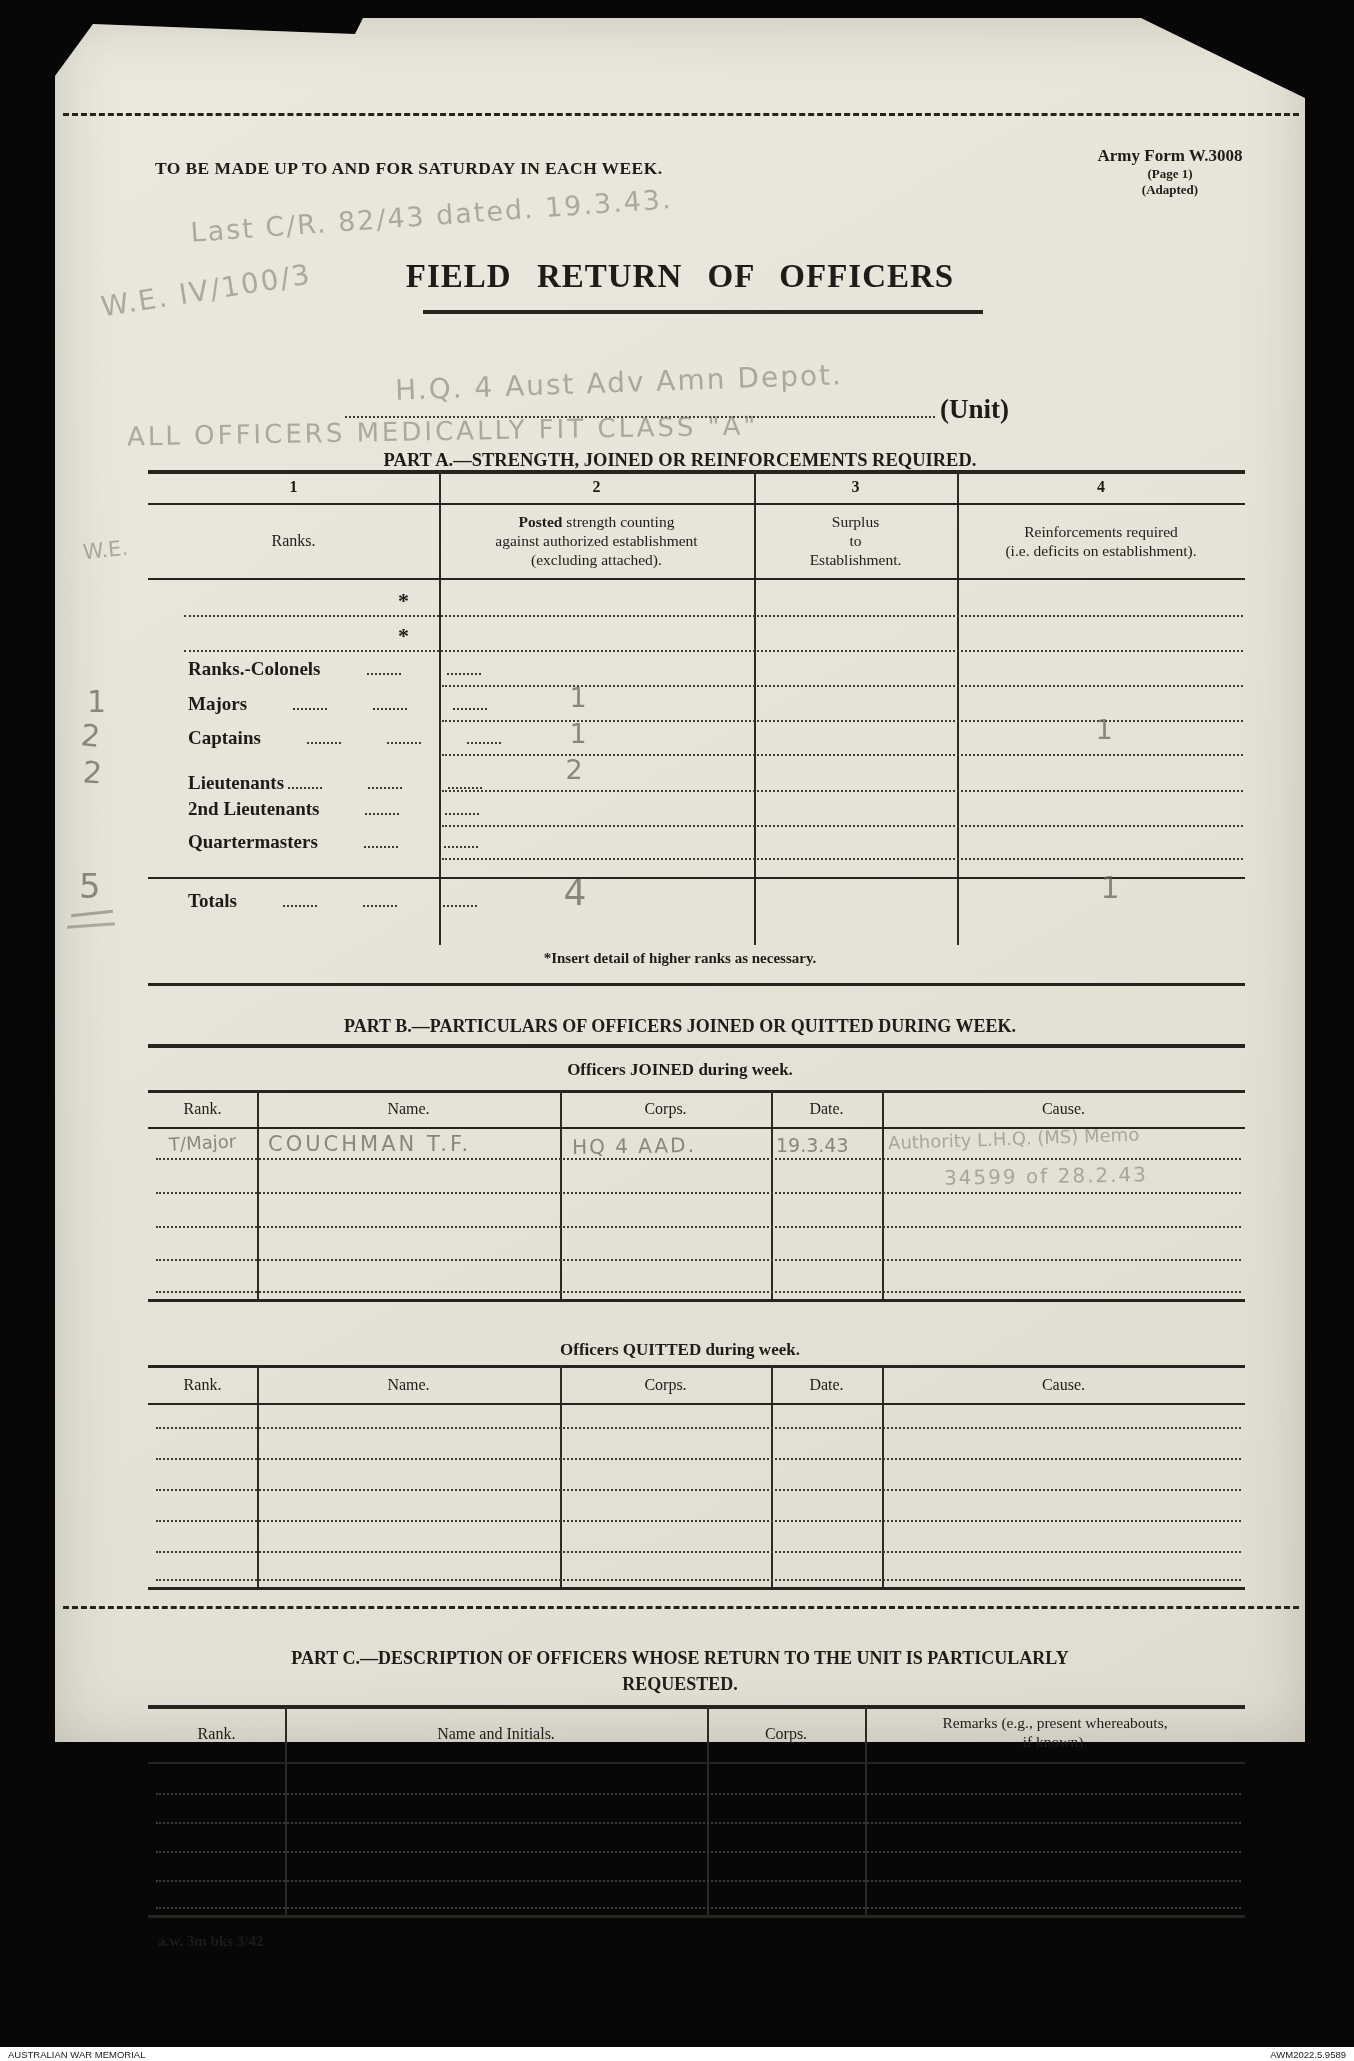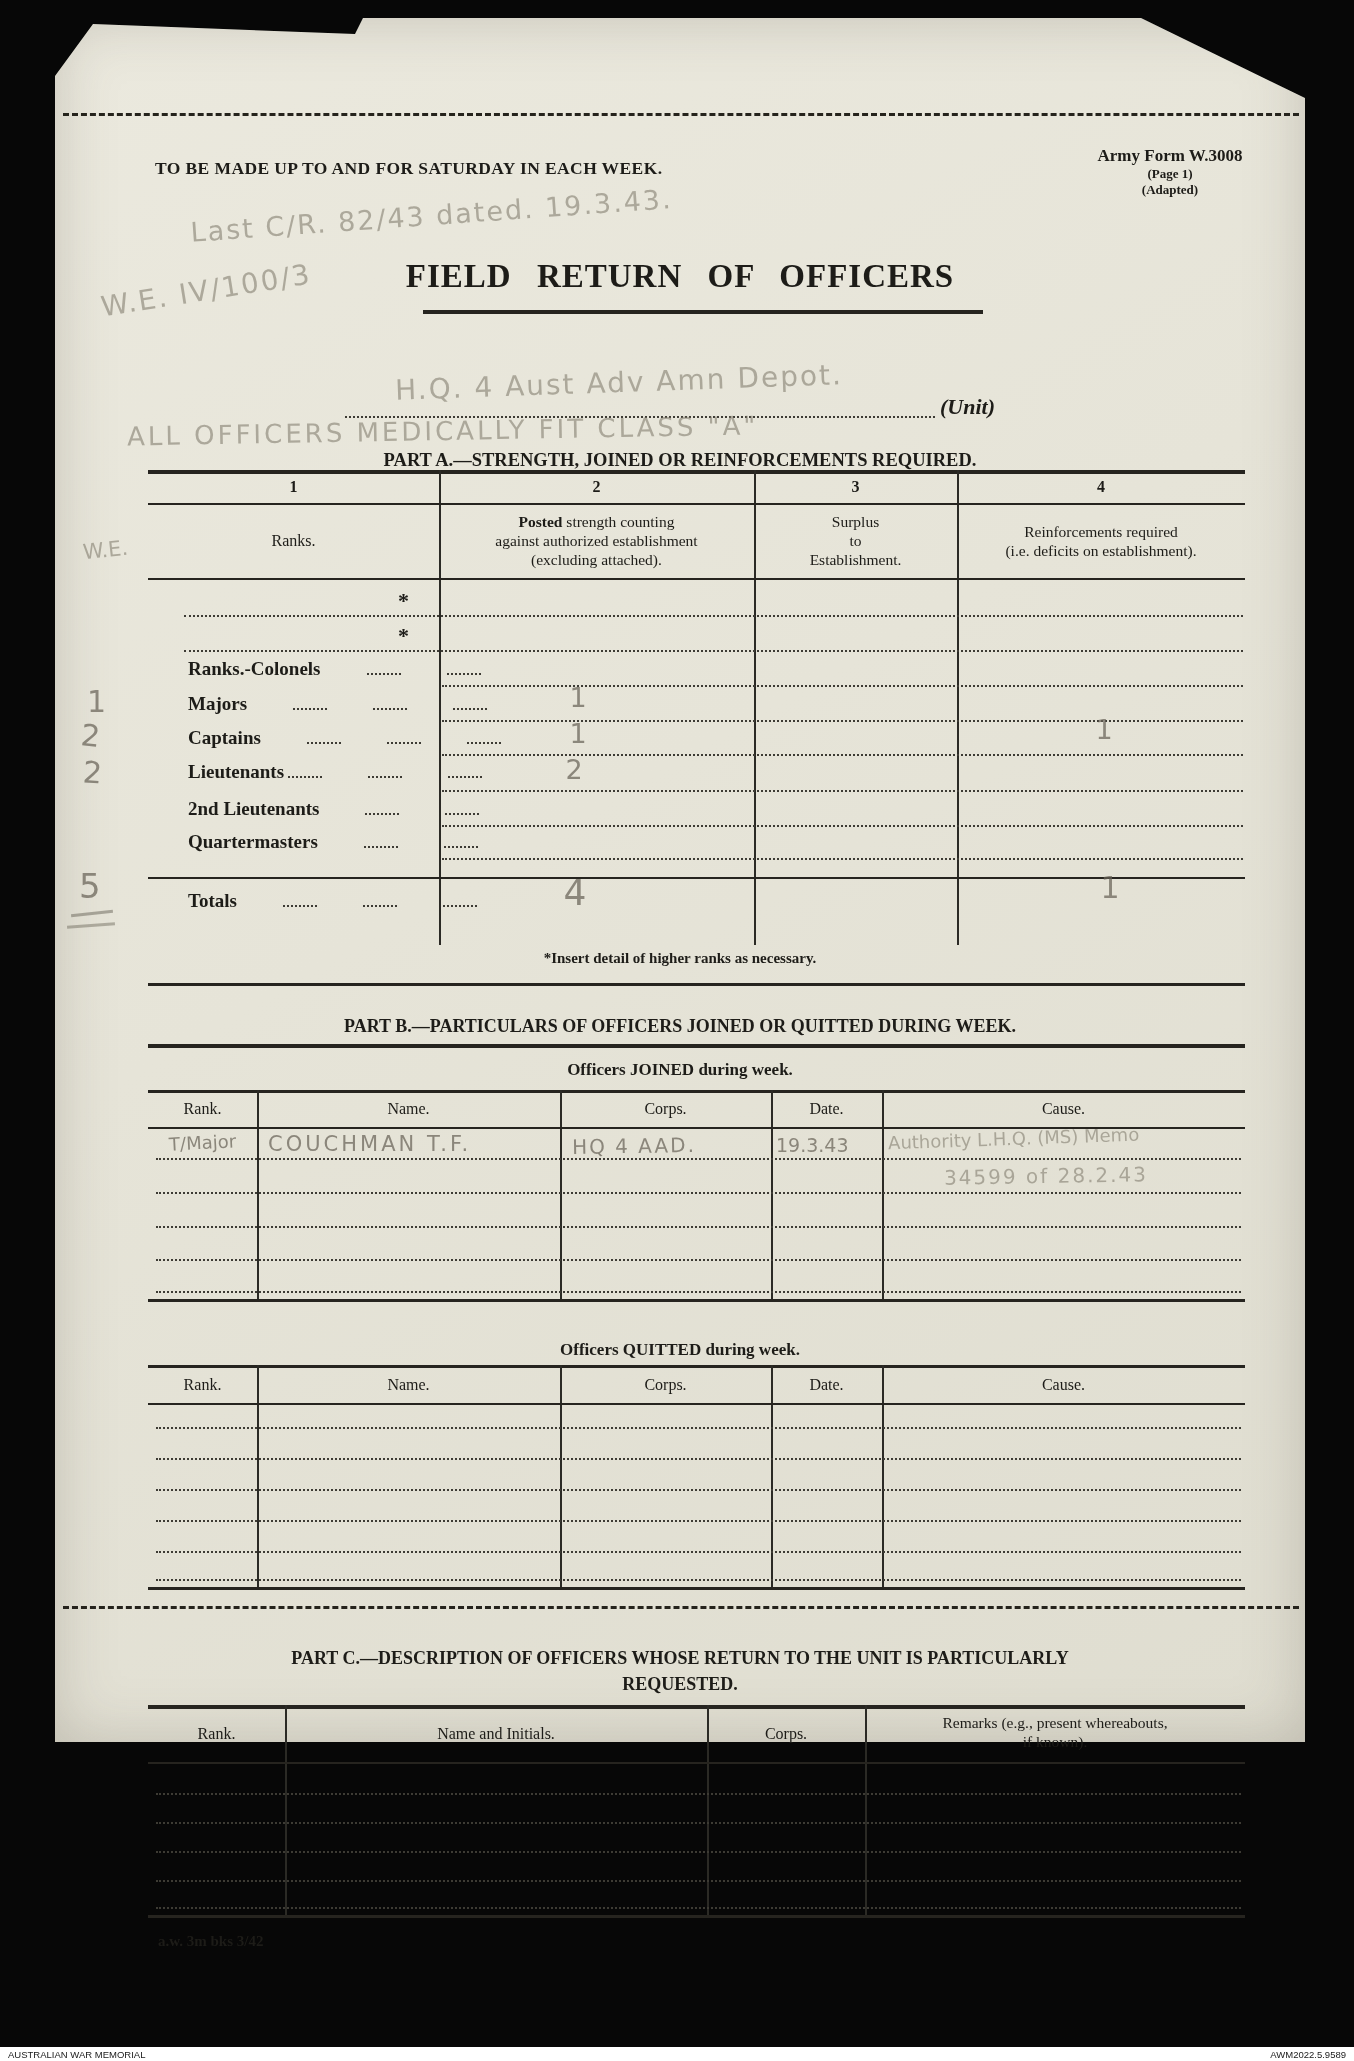--- a/index.html
+++ b/index.html
@@ -46,21 +46,21 @@
     </div>
 
     <div class="abs hw2" style="left:135px;top:182px;font-size:27px;transform:rotate(-4deg);letter-spacing:2px;">Last C/R. 82/43 dated. 19.3.43.</div>
     <div class="abs hw2" style="left:45px;top:256px;font-size:28px;transform:rotate(-9deg);letter-spacing:2px;">W.E. IV/100/3</div>
 
     <div class="abs print ctr" style="left:0;top:240px;width:1250px;font-size:33px;word-spacing:16px;letter-spacing:1px;">FIELD RETURN OF OFFICERS</div>
     <div class="abs solid" style="left:368px;top:292px;width:560px;height:4px;"></div>
 
     <div class="abs hw2" style="left:340px;top:348px;font-size:28px;transform:rotate(-2deg);letter-spacing:2px;">H.Q. 4 Aust Adv Amn Depot.</div>
     <div class="abs dotted" style="left:290px;top:398px;width:590px;"></div>
-    <div class="abs print" style="left:885px;top:376px;font-size:22px;font-style:italic;">(Unit)</div>
+    <div class="abs print" style="left:885px;top:376px;font-size:27px;">(Unit)</div>
     <div class="abs hw2" style="left:72px;top:394px;width:1090px;font-size:26px;transform:rotate(-1deg);letter-spacing:3px;">ALL OFFICERS MEDICALLY FIT CLASS "A"</div>
 
     <div class="abs print ctr" style="left:0;top:432px;width:1250px;font-size:18.5px;">PART A.—STRENGTH, JOINED OR REINFORCEMENTS REQUIRED.</div>
 
     <div class="tbl" style="left:93px;top:452px;width:1097px;height:475px;">
       <div class="abs solid" style="left:0;top:0;width:1097px;height:4px;"></div>
       <div class="vline" style="left:291px;top:0;height:475px;"></div>
       <div class="vline" style="left:606px;top:0;height:475px;"></div>
       <div class="vline" style="left:809px;top:0;height:475px;"></div>
 
@@ -95,21 +95,21 @@
 
       <div class="abs print" style="left:40px;top:188px;font-size:19px;"><span>Ranks.-Colonels</span><span class="ldr"></span><span class="ldr"></span></div>
       <div class="abs dotted" style="left:294px;top:215px;width:801px;"></div>
 
       <div class="abs print" style="left:40px;top:223px;font-size:19px;"><span>Majors</span><span class="ldr"></span><span class="ldr"></span><span class="ldr"></span></div>
       <div class="abs dotted" style="left:294px;top:250px;width:801px;"></div>
 
       <div class="abs print" style="left:40px;top:257px;font-size:19px;"><span>Captains</span><span class="ldr"></span><span class="ldr"></span><span class="ldr"></span></div>
       <div class="abs dotted" style="left:294px;top:284px;width:801px;"></div>
 
-      <div class="abs print" style="left:40px;top:291px;font-size:19px;"><span>Lieutenants</span><span class="ldr" style="margin-left:4px;"></span><span class="ldr"></span><span class="ldr"></span></div>
+      <div class="abs print" style="left:40px;top:302px;font-size:19px;"><span>Lieutenants</span><span class="ldr" style="margin-left:4px;"></span><span class="ldr"></span><span class="ldr"></span></div>
       <div class="abs dotted" style="left:294px;top:320px;width:801px;"></div>
 
       <div class="abs print" style="left:40px;top:328px;font-size:19px;"><span>2nd Lieutenants</span><span class="ldr"></span><span class="ldr"></span></div>
       <div class="abs dotted" style="left:294px;top:355px;width:801px;"></div>
 
       <div class="abs print" style="left:40px;top:361px;font-size:19px;"><span>Quartermasters</span><span class="ldr"></span><span class="ldr"></span></div>
       <div class="abs dotted" style="left:294px;top:388px;width:801px;"></div>
 
       <div class="abs solid" style="left:0;top:407px;width:1097px;height:2px;"></div>
 

